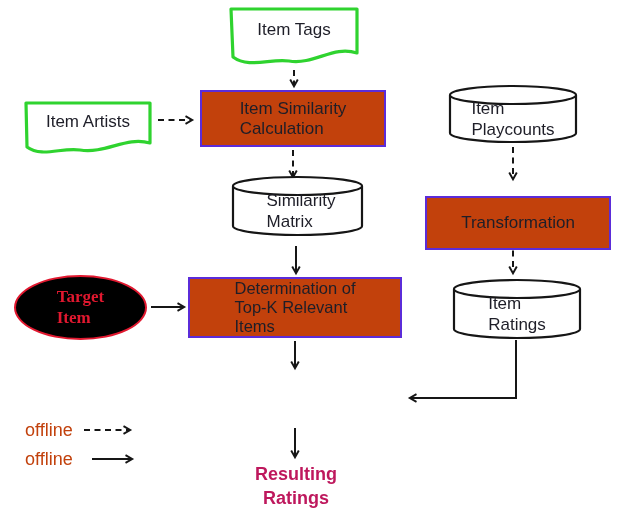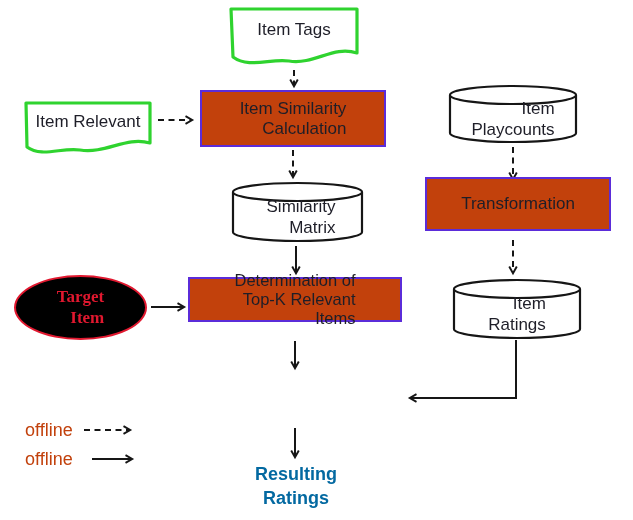--- a/index.html
+++ b/index.html
@@ -3,21 +3,21 @@
 <meta charset="utf-8">
 <style>
   html,body{margin:0;padding:0;background:#ffffff;}
   .canvas{
     position:relative;width:633px;height:520px;background:#ffffff;overflow:hidden;
     font-family:"Liberation Sans", sans-serif;color:#1e1e28;
   }
   .connectors{position:absolute;left:0;top:0;pointer-events:none;}
   .node{position:absolute;box-sizing:border-box;}
   .label{
-    white-space:pre-line;text-align:right;font-size:17px;line-height:1.15;color:#1e1e28;
+    white-space:pre-line;text-align:left;font-size:17px;line-height:1.15;color:#1e1e28;
   }
   
   .proc{
     border:2.5px solid #5b2cd9;background:#c2410c;
     display:flex;align-items:center;justify-content:center;
   }
   
   .shape-node svg{display:block;position:absolute;left:0;top:0;}
   .shape-node .label{
     position:absolute;left:0;right:0;display:flex;align-items:center;justify-content:center;
@@ -25,21 +25,21 @@
   .doc .label{top:0;bottom:14px;}
   .cyl .label{top:13px;bottom:2px;line-height:1.22;}
   
   .ellipse{
     border:2.5px solid #e1182f;border-radius:50%;background:#000000;
     display:flex;align-items:center;justify-content:center;font-family:Liberation Serif, serif;
   }
   .ellipse .label{color:#e1182f;font-weight:bold;line-height:1.2;}
   
   .red-text{
-    position:absolute;text-align:center;color:#0369a1;font-weight:bold;
+    position:absolute;text-align:center;color:#be185d;font-weight:bold;
     font-size:18px;line-height:1.32;white-space:pre-line;
   }
   
   .legend-label{position:absolute;font-size:18px;color:#c2410c;line-height:1;}
 </style>
 </head>
 <body>
 
 <div class="canvas">
 
@@ -74,46 +74,46 @@
 
   <div class="node proc" style="left:200px;top:90px;width:186px;height:57px;">
     <div class="label">Item Similarity
 Calculation</div>
   </div>
 
   <div class="node shape-node doc" style="left:22px;top:99px;width:132px;height:60px;">
     <svg width="132" height="60" viewBox="0 0 132 60">
       <path d="M4,4 L128,4 L128,44 C104,37 84,55 58,51 C40,48 20,59 5,48 Z" fill="#ffffff" stroke="#2fd32f" stroke-width="3.2" stroke-linejoin="round"></path>
     </svg>
-    <div class="label">Item Relevant</div>
+    <div class="label">Item Artists</div>
   </div>
 
   <div class="node shape-node cyl" style="left:448px;top:84px;width:130px;height:60px;">
     <svg width="130" height="60" viewBox="0 0 130 60">
       <path d="M2,11 L2,49 A63,9 0 0 0 128,49 L128,11" fill="#ffffff" stroke="#161616" stroke-width="2.2"></path>
       <ellipse cx="65" cy="11" rx="63" ry="9" fill="#ffffff" stroke="#161616" stroke-width="2.2"></ellipse>
     </svg>
     <div class="label">Item
 Playcounts</div>
   </div>
 
-  <div class="node shape-node cyl" style="left:231px;top:181px;width:140px;height:62px;">
+  <div class="node shape-node cyl" style="left:231px;top:175px;width:140px;height:62px;">
     <svg width="133" height="62" viewBox="0 0 133 62">
       <path d="M2,11 L2,51 A64.5,9 0 0 0 131,51 L131,11" fill="#ffffff" stroke="#161616" stroke-width="2.2"></path>
       <ellipse cx="66.5" cy="11" rx="64.5" ry="9" fill="#ffffff" stroke="#161616" stroke-width="2.2"></ellipse>
     </svg>
     <div class="label">Similarity
 Matrix</div>
   </div>
 
-  <div class="node proc" style="left:425px;top:177px;width:186px;height:54px;">
+  <div class="node proc" style="left:425px;top:196px;width:186px;height:54px;">
     <div class="label">Transformation</div>
   </div>
 
-  <div class="node proc" style="left:188px;top:277px;width:214px;height:45px;font-size:16.5px;">
+  <div class="node proc" style="left:188px;top:277px;width:214px;height:61px;font-size:16.5px;">
     <div class="label" style="font-size:16.5px;line-height:1.17;">Determination of
 Top-K Relevant
 Items</div>
   </div>
 
   <div class="node ellipse" style="left:14px;top:275px;width:133px;height:65px;">
     <div class="label">Target
 Item</div>
   </div>
 

